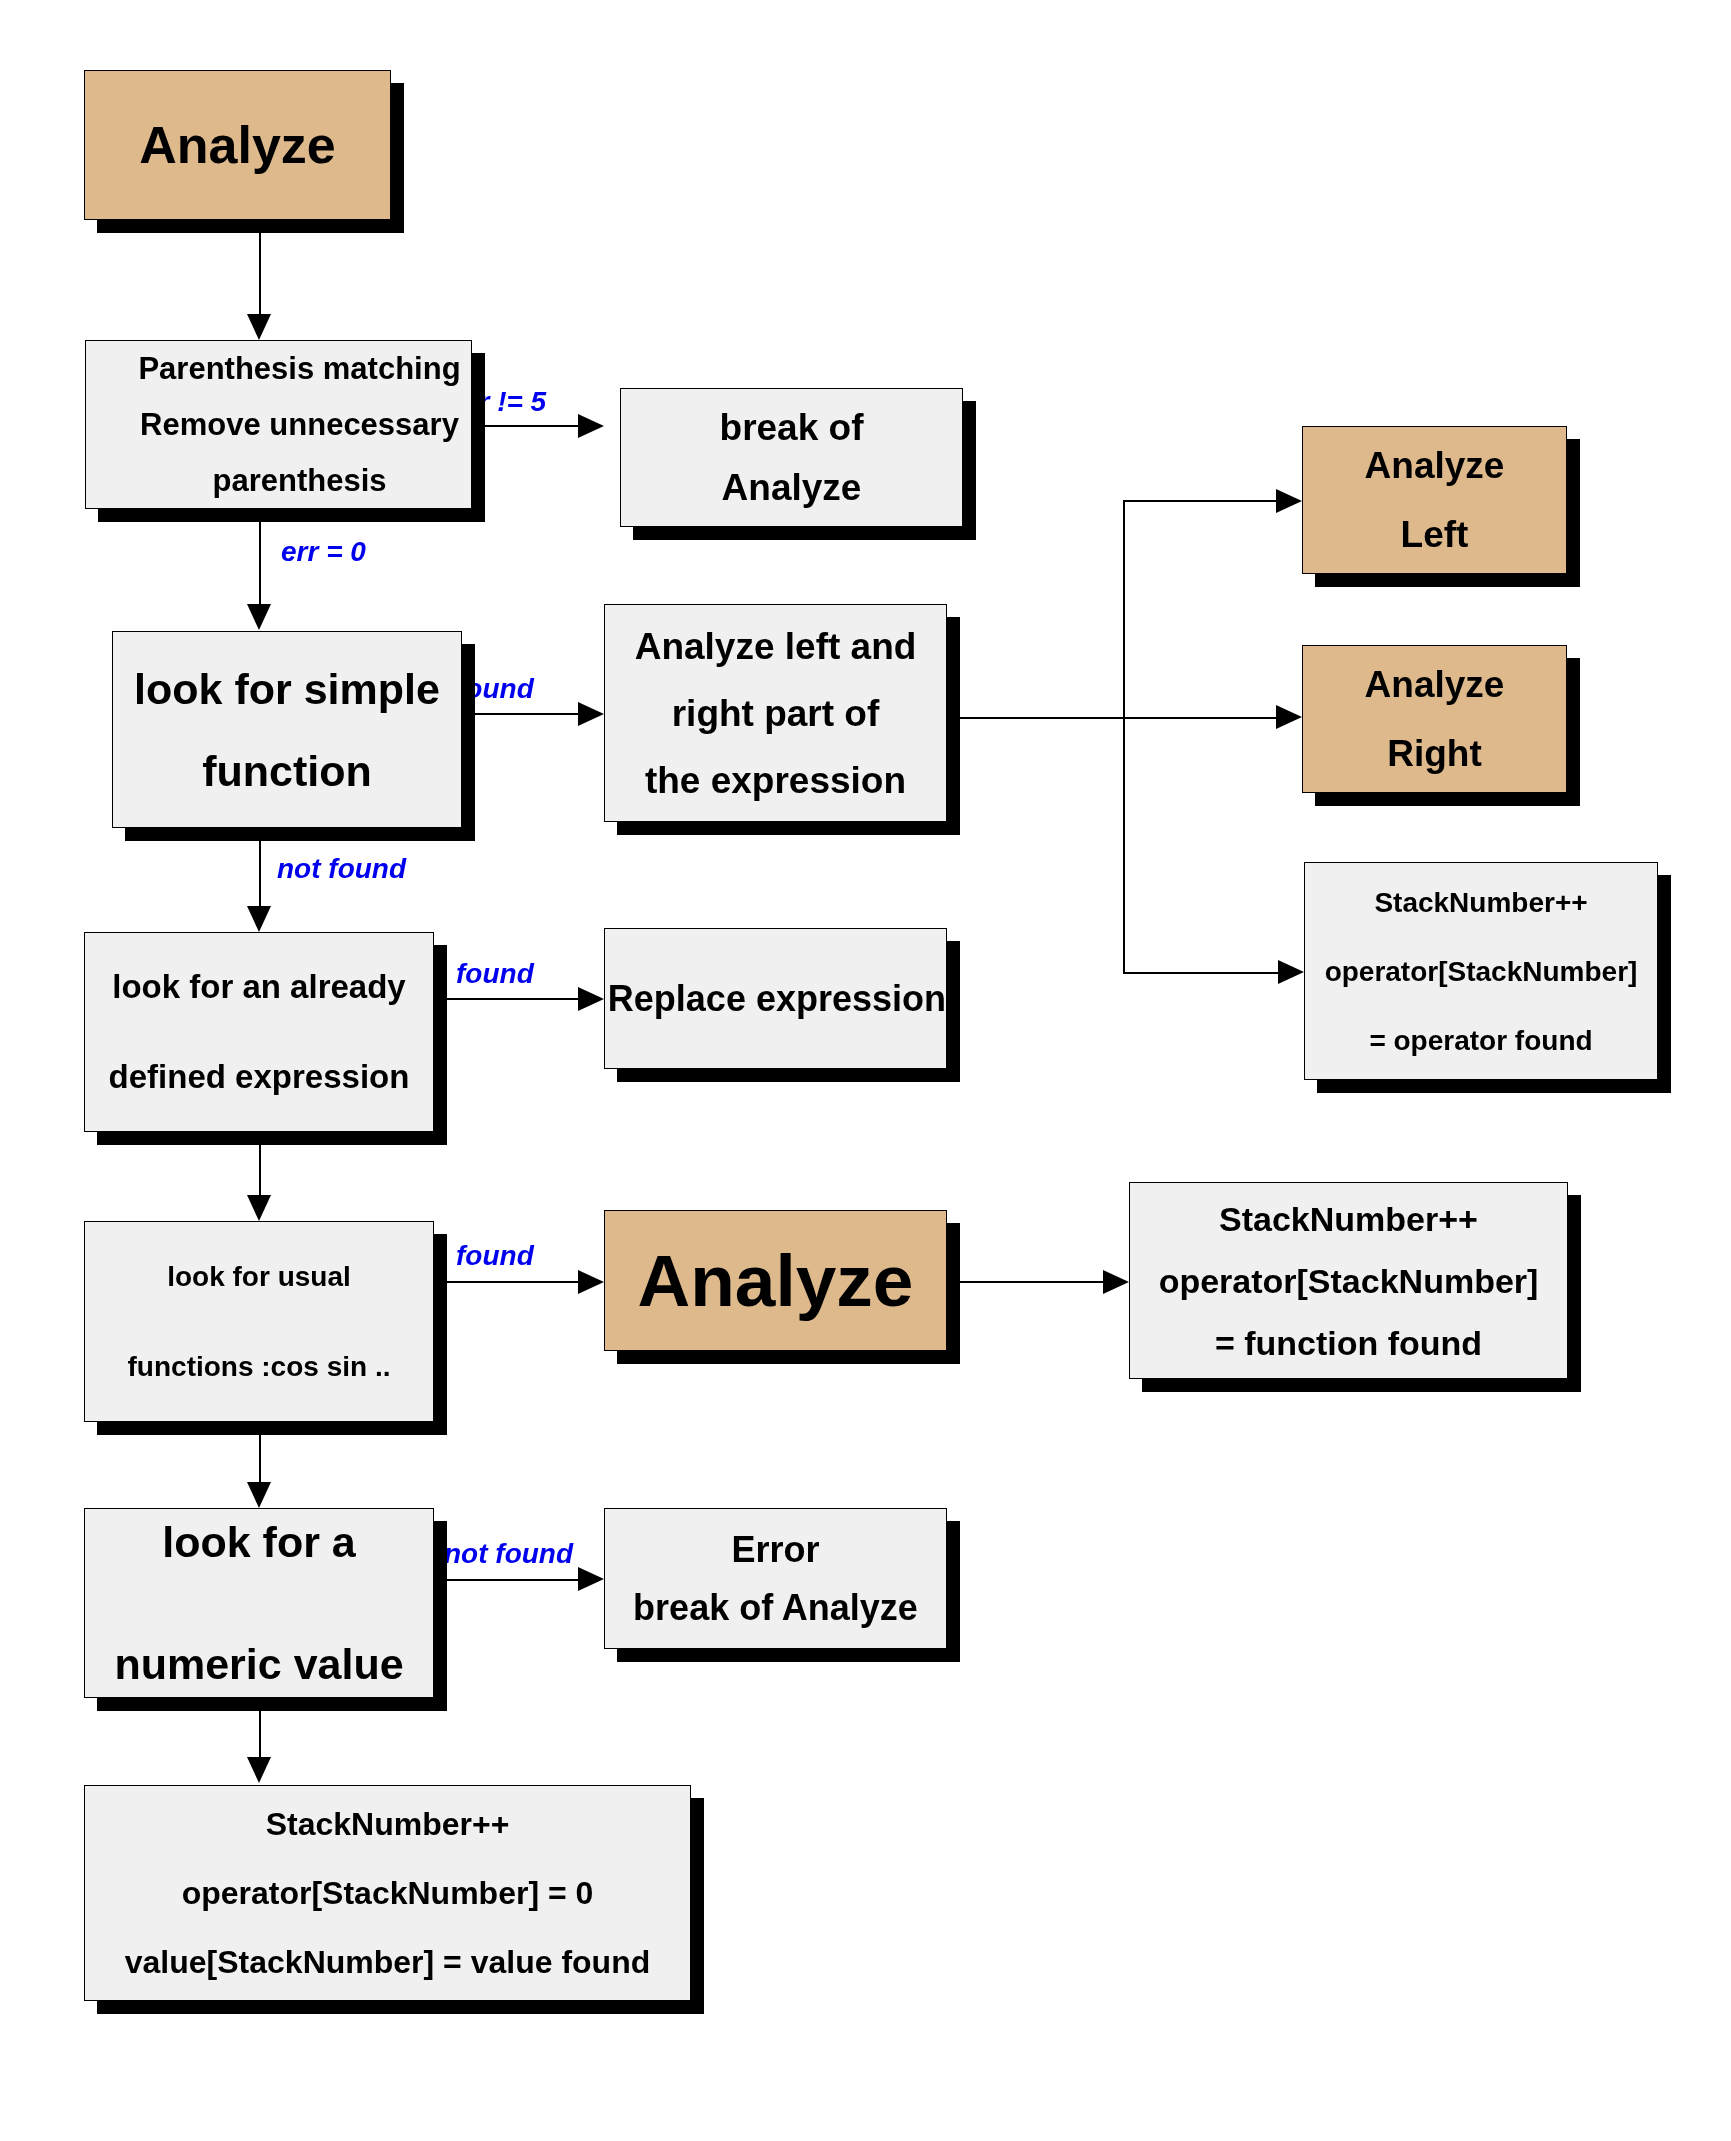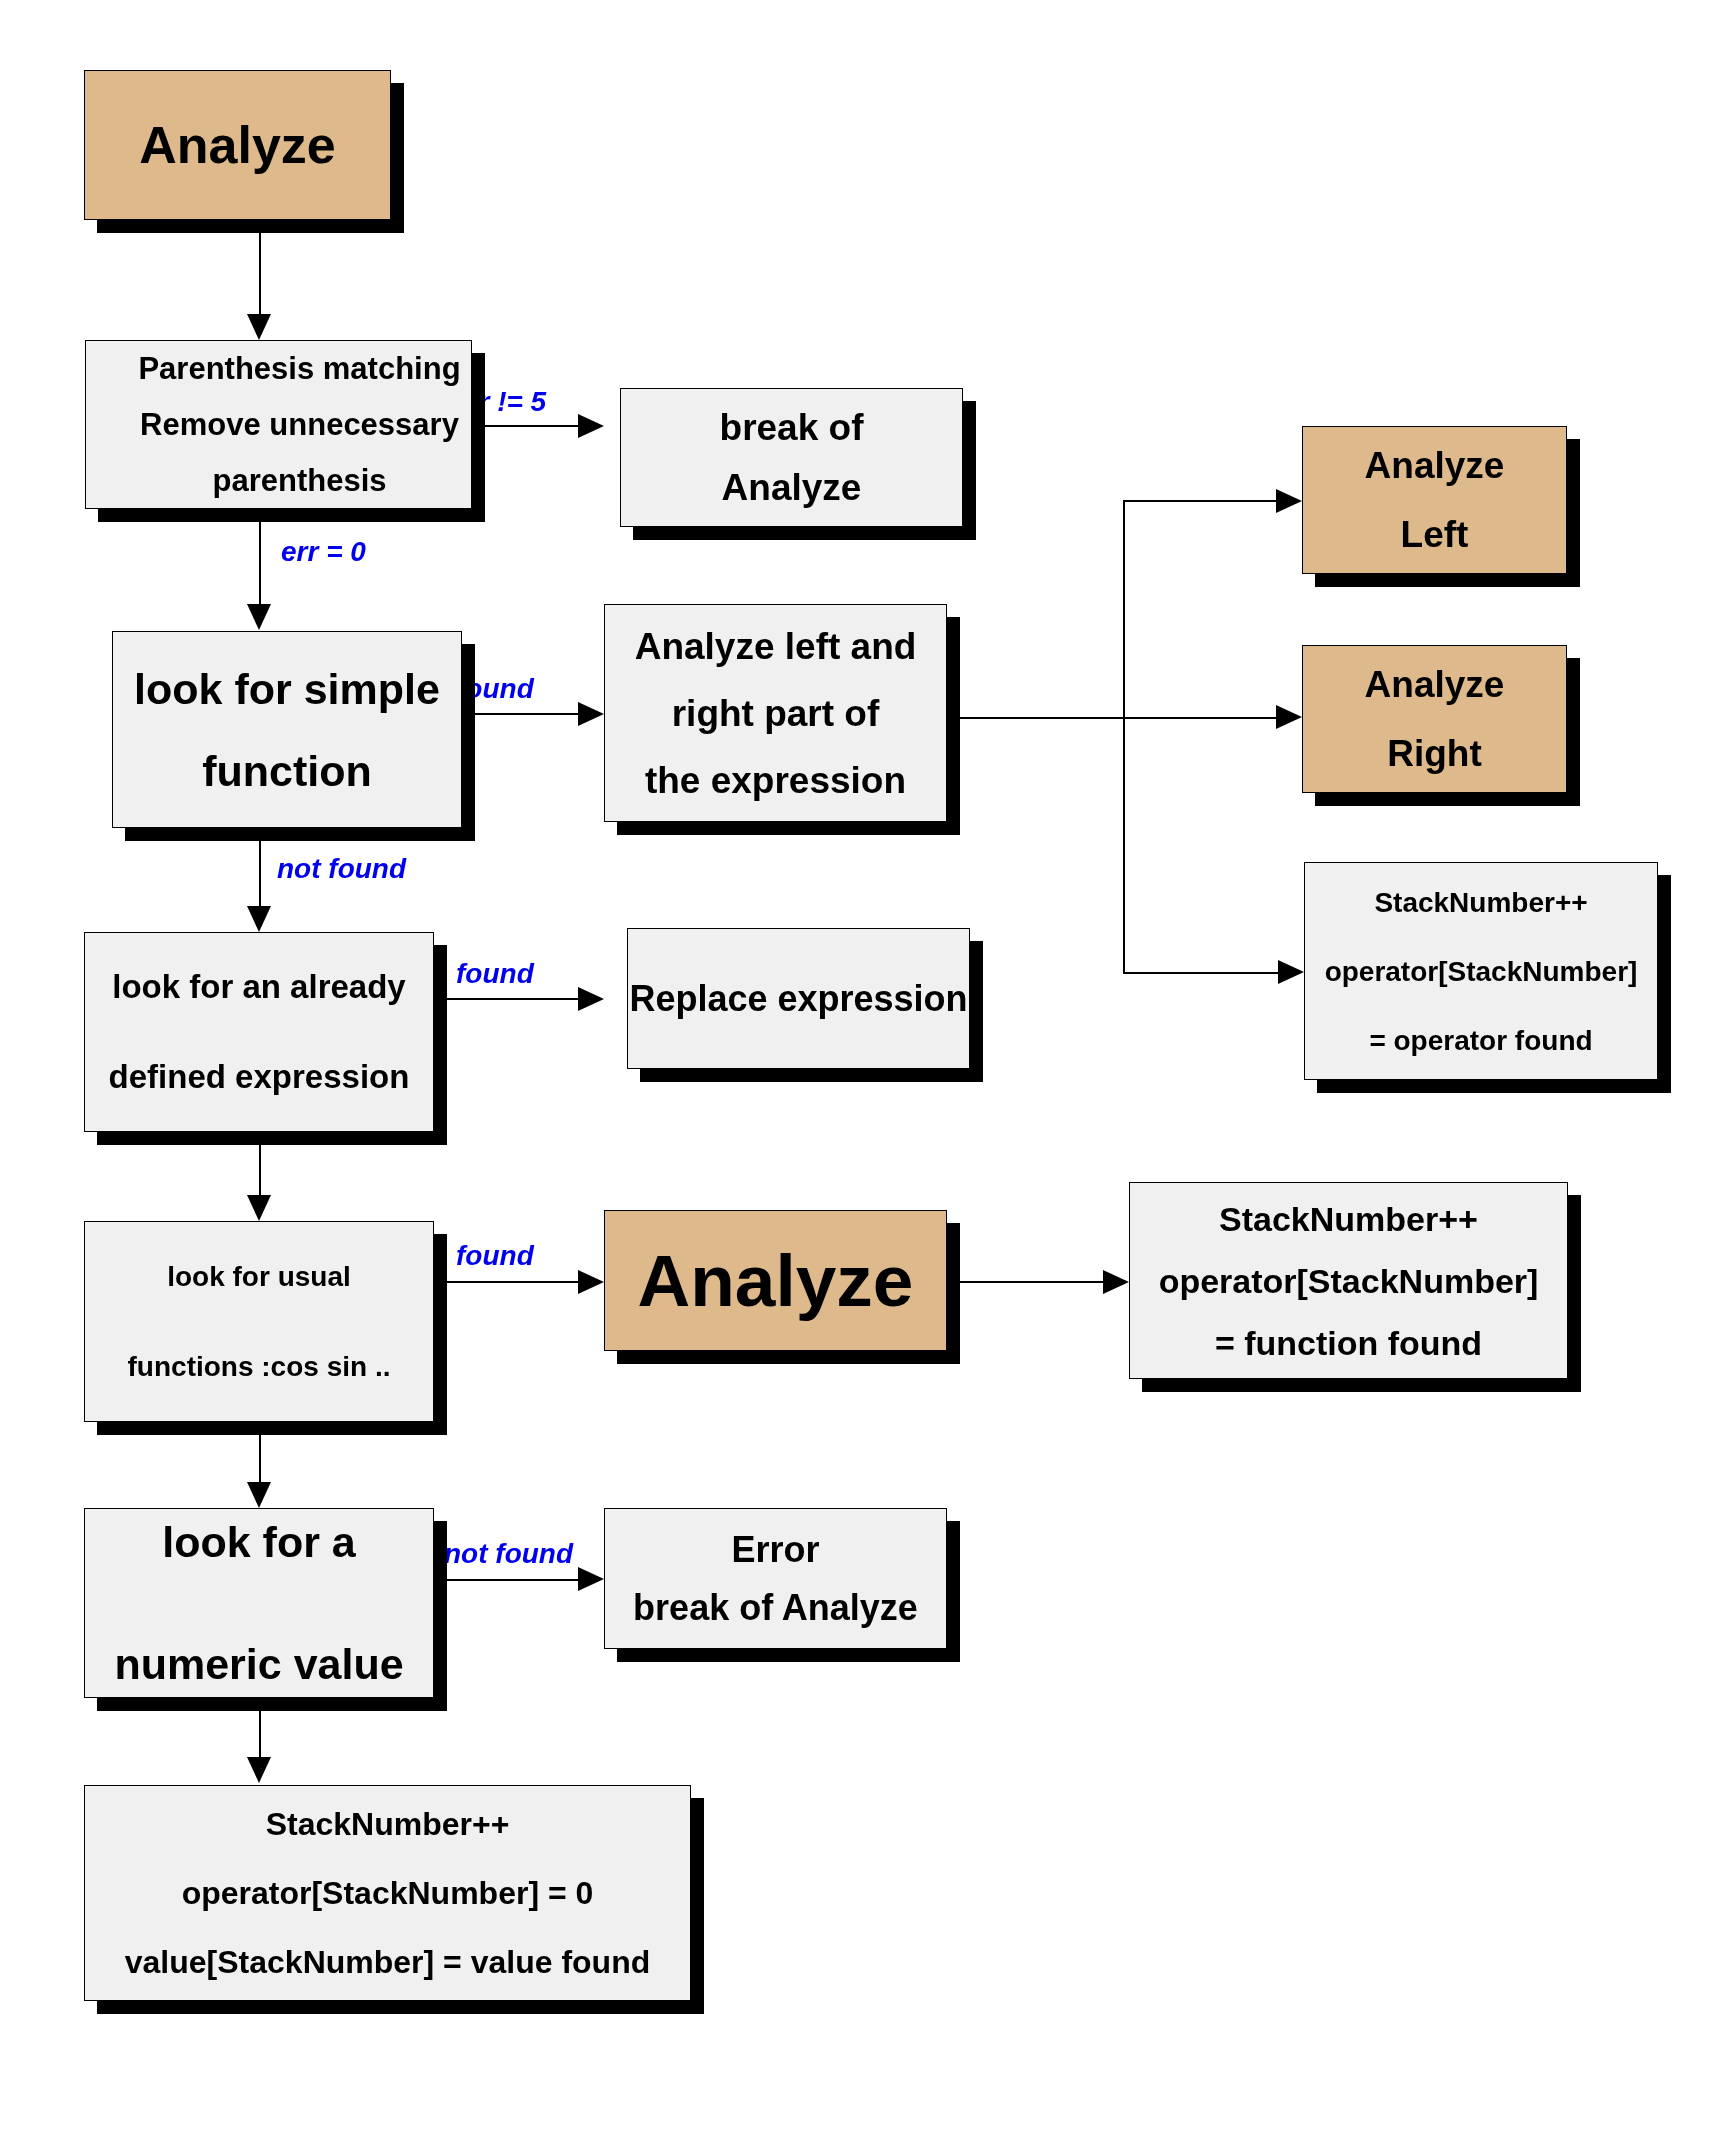--- a/index.html
+++ b/index.html
@@ -151,21 +151,21 @@
     <div class="ln">StackNumber++</div>
     <div class="ln">operator[StackNumber]</div>
     <div class="ln">= operator found</div>
   </div>
 
   <div class="node" style="left:84px;top:932px;width:348px;height:198px;font-size:33px;line-height:90px;">
     <div class="ln">look for an already</div>
     <div class="ln">defined expression</div>
   </div>
 
-  <div class="node" style="left:627px;top:928px;width:341px;height:139px;font-size:36px;">
+  <div class="node" style="left:604px;top:928px;width:341px;height:139px;font-size:36px;align-items:flex-end;">
     <div class="ln">Replace expression</div>
   </div>
 
   <div class="node" style="left:84px;top:1221px;width:348px;height:199px;font-size:28px;line-height:90px;">
     <div class="ln">look for usual</div>
     <div class="ln">functions :cos sin ..</div>
   </div>
 
   <div class="node tan" style="left:604px;top:1210px;width:341px;height:139px;font-size:73px;">
     <div class="ln">Analyze</div>

